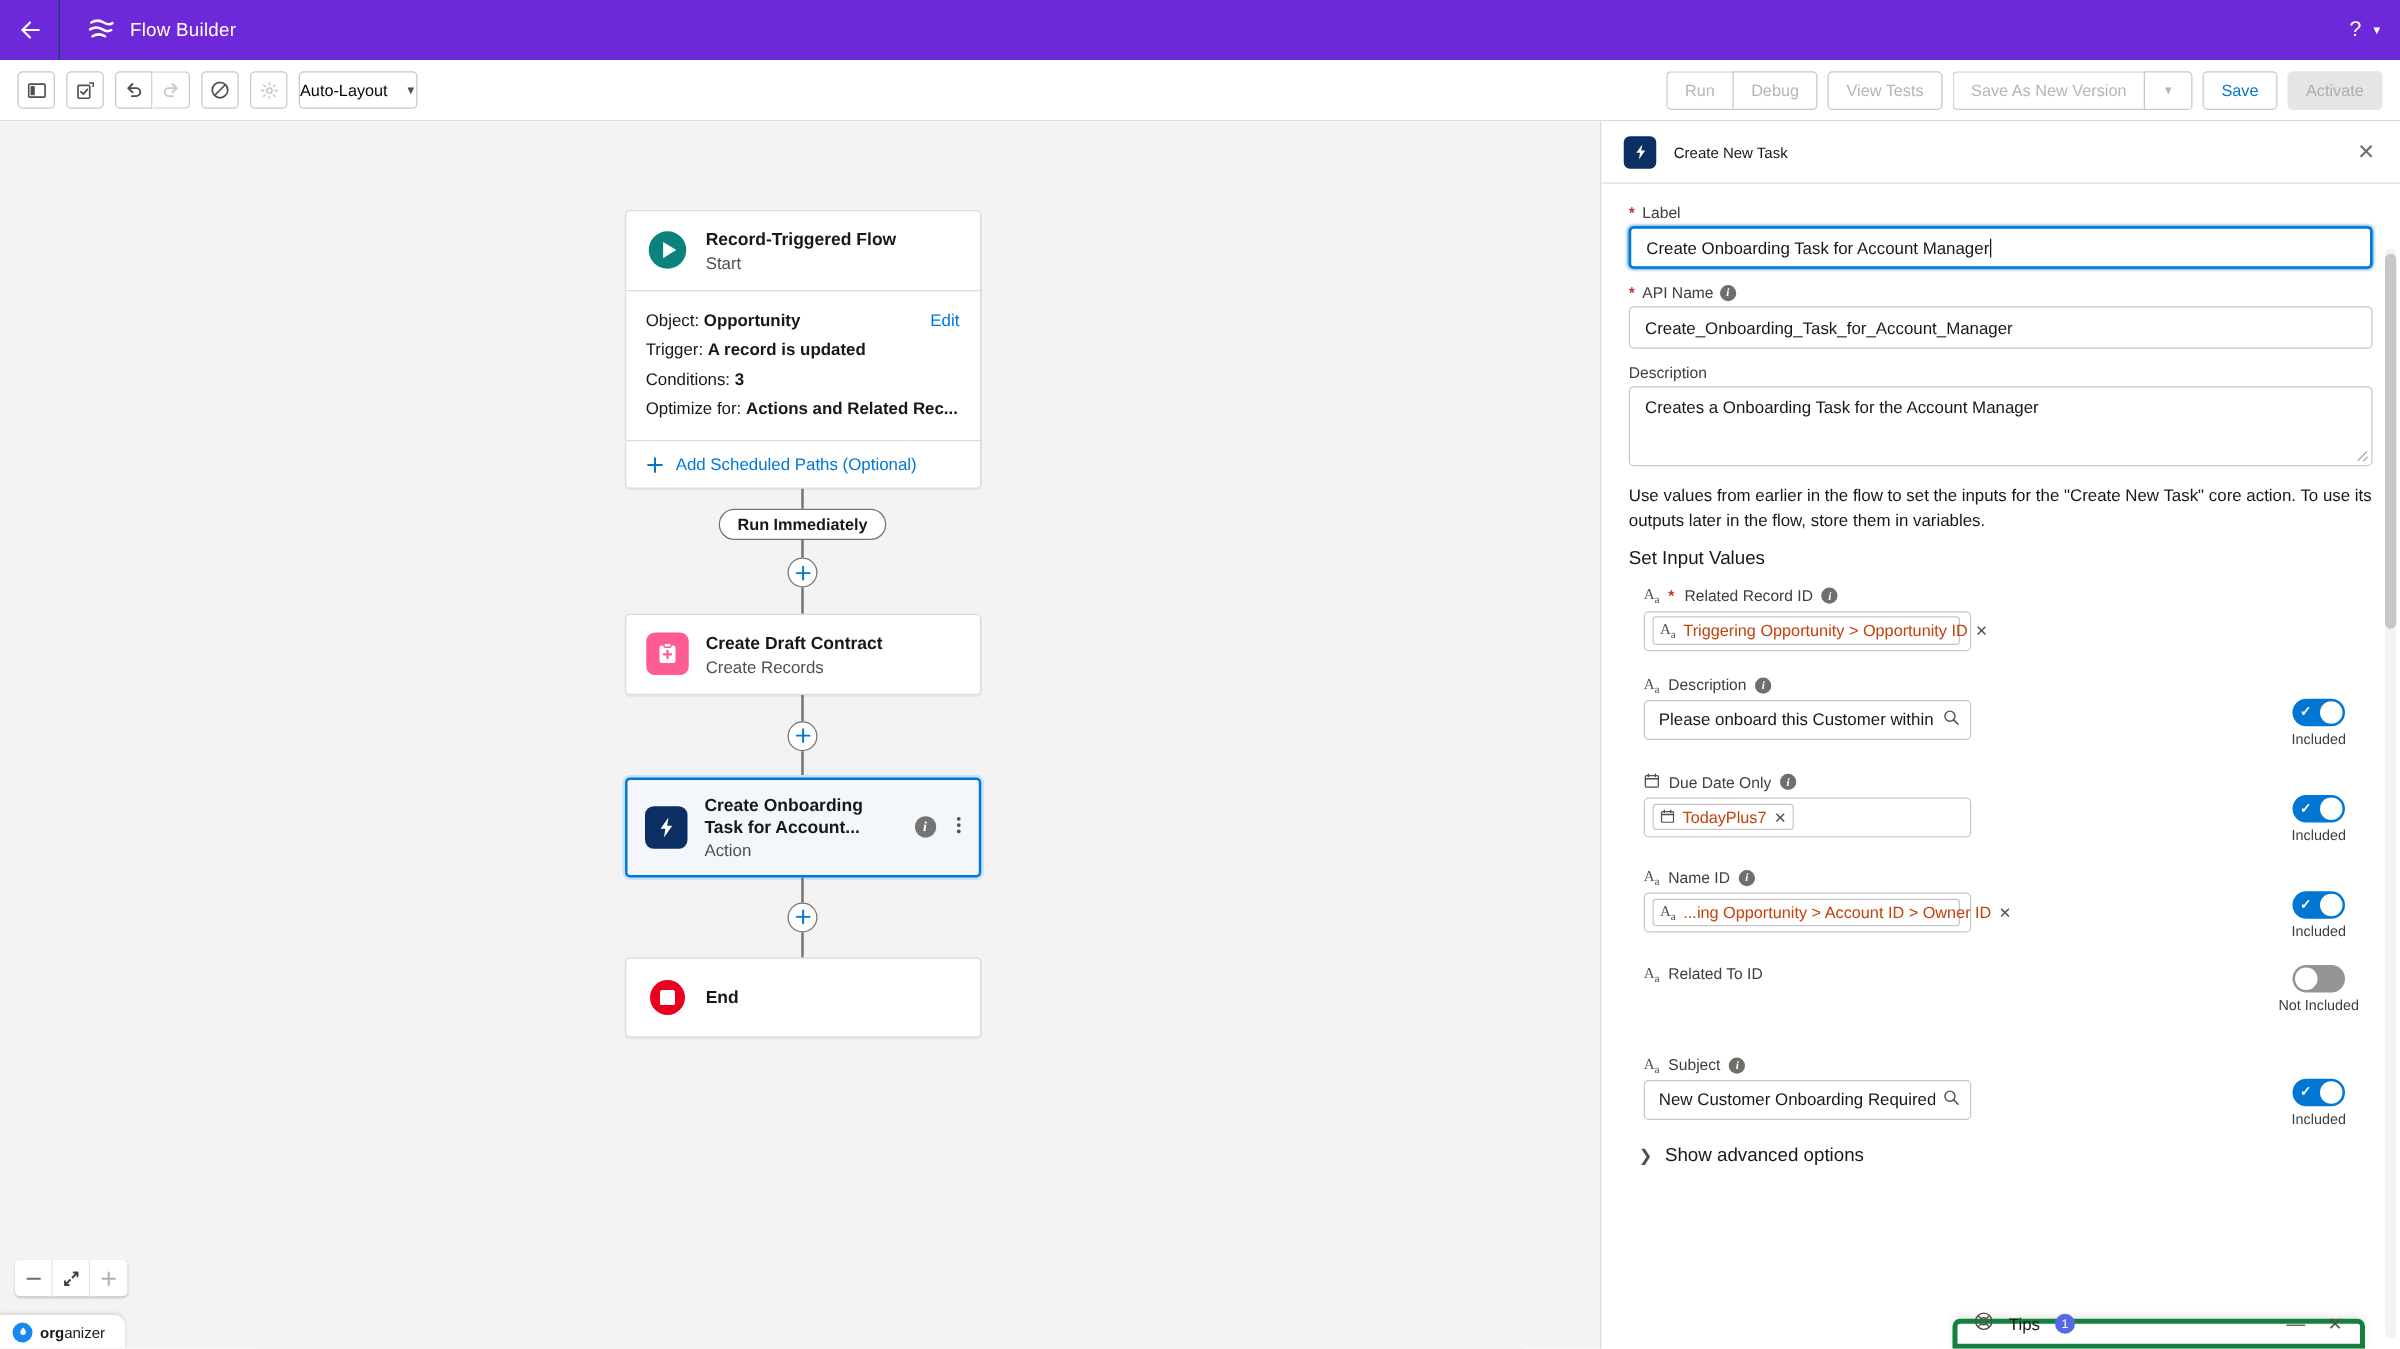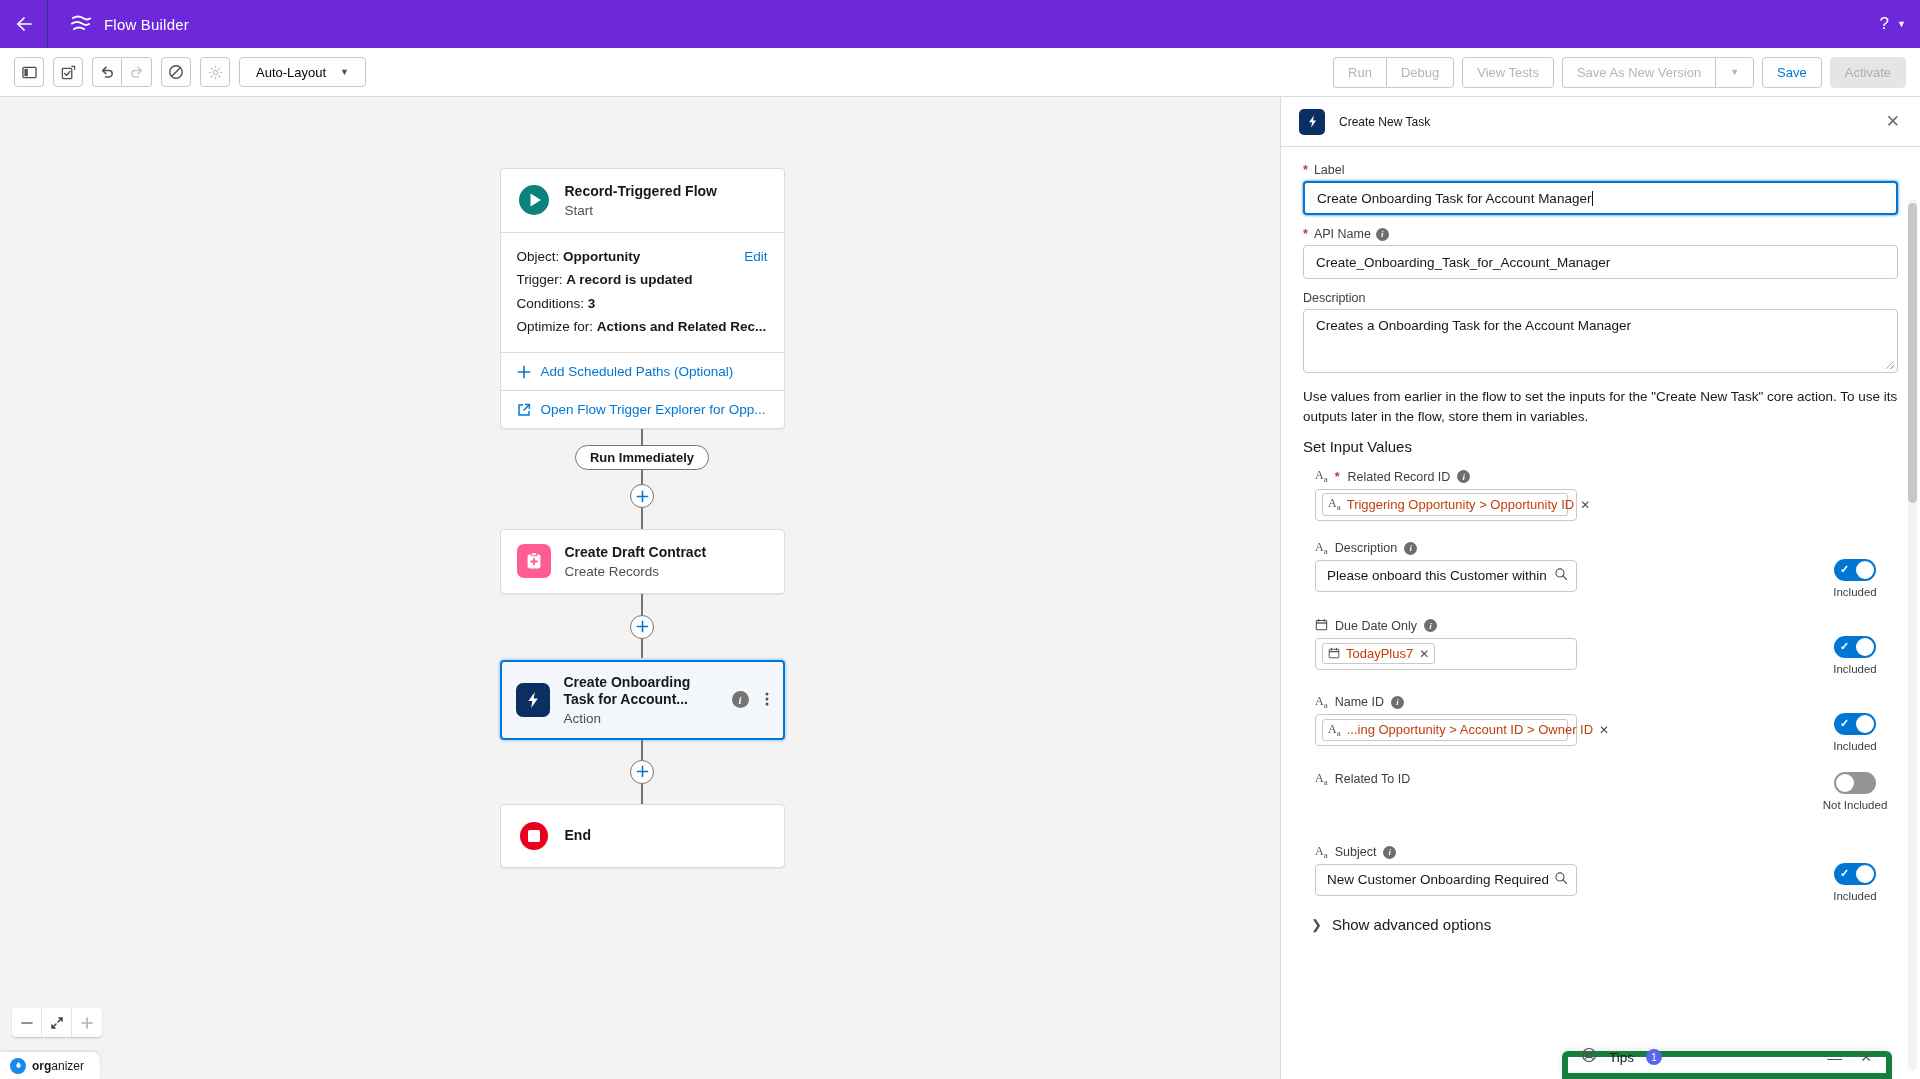--- a/index.html
+++ b/index.html
@@ -41,21 +41,21 @@
     display: flex; align-items: center; justify-content: center;
     color: #514f4d; cursor: pointer; border-radius: 4px; margin-right: 9px;
   }
   .tb-pair { display: flex; margin-right: 9px; }
   .tb-pair .tb-btn { margin-right: 0; border-radius: 0; }
   .tb-pair .tb-btn:first-child { border-radius: 4px 0 0 4px; }
   .tb-pair .tb-btn:last-child { border-radius: 0 4px 4px 0; border-left: none; }
   .tb-btn.disabled { color: #c9c7c5; cursor: default; }
   .tb-select {
     height: 30px; border: 1px solid #c9c7c5; border-radius: 4px; background: #fff;
-    display: flex; align-items: center; gap: 14px; padding: 0 16px;
+    display: flex; align-items: center; gap: 14px; padding: 0 0;
     font-size: 13px; color: #080707; cursor: pointer;
   }
   .tb-select .caret { font-size: 9px; color: #514f4d; }
 
   .tb-right { margin-left: auto; display: flex; align-items: center; }
   .btn {
     height: 31px; padding: 0 14px; border: 1px solid #c9c7c5; background: #fff;
     font-size: 13px; color: #0176d3; border-radius: 4px; cursor: pointer;
     display: flex; align-items: center; justify-content: center; white-space: nowrap;
   }
@@ -263,21 +263,21 @@
     background: #c9c7c5; border-radius: 5px;
   }
   .panel-scroll-track {
     position: absolute; right: 3px; top: 52px; bottom: 8px; width: 9px;
     background: #f3f3f3; border-radius: 5px;
   }
 
   
   .tips {
     position: absolute; right: 28px; bottom: 0; width: 330px; height: 18px;
-    background: #fff; border: 6px solid #15803d; border-radius: 6px 6px 0 0;
+    background: #fff; border: 4px solid #15803d; border-radius: 6px 6px 0 0;
     display: flex; align-items: center; gap: 12px; padding: 0 14px 16px 13px;
     box-shadow: 0 -2px 6px rgba(0,0,0,.09); z-index: 5;
   }
   .tips .t-label { font-size: 13.5px; color: #181818; }
   .tips .t-badge {
     width: 16px; height: 16px; border-radius: 50%; background: #5867e8; color: #fff;
     font-size: 10px; display: flex; align-items: center; justify-content: center;
   }
   .tips .t-right { margin-left: auto; display: flex; align-items: center; gap: 18px; color: #514f4d; }
   .tips .t-min { font-size: 15px; cursor: pointer; line-height: 0.6;}
@@ -416,28 +416,20 @@
             <span><span class="lbl">Optimize for:</span>
             <span class="val">Actions and Related Rec...</span></span>
           </div>
         </div>
         <div class="node-link">
           <svg width="14" height="14" viewBox="0 0 14 14">
             <path d="M7 1.5 V12.5 M1.5 7 H12.5" stroke="#0176d3" stroke-width="1.6" stroke-linecap="round"></path>
           </svg>
           <span>Add Scheduled Paths (Optional)</span>
         </div>
-        <div class="node-link">
-          <svg width="14" height="14" viewBox="0 0 14 14">
-            <path d="M6 2 H2 V12 H12 V8" stroke="#0176d3" stroke-width="1.5" fill="none" stroke-linejoin="round"></path>
-            <path d="M8.5 1.6 H12.4 V5.5" stroke="#0176d3" stroke-width="1.5" fill="none" stroke-linecap="round" stroke-linejoin="round"></path>
-            <path d="M12.2 1.8 L7 7" stroke="#0176d3" stroke-width="1.5" stroke-linecap="round"></path>
-          </svg>
-          <span>Open Flow Trigger Explorer for Opp...</span>
-        </div>
       </div>
 
       <div class="connector" style="height:16px"></div>
       <div class="pill">Run Immediately</div>
       <div class="connector" style="height:14px"></div>
       <div class="plus-btn">
         <svg width="13" height="13" viewBox="0 0 14 14">
           <path d="M7 1.5 V12.5 M1.5 7 H12.5" stroke="#0176d3" stroke-width="1.7" stroke-linecap="round"></path>
         </svg>
       </div>

